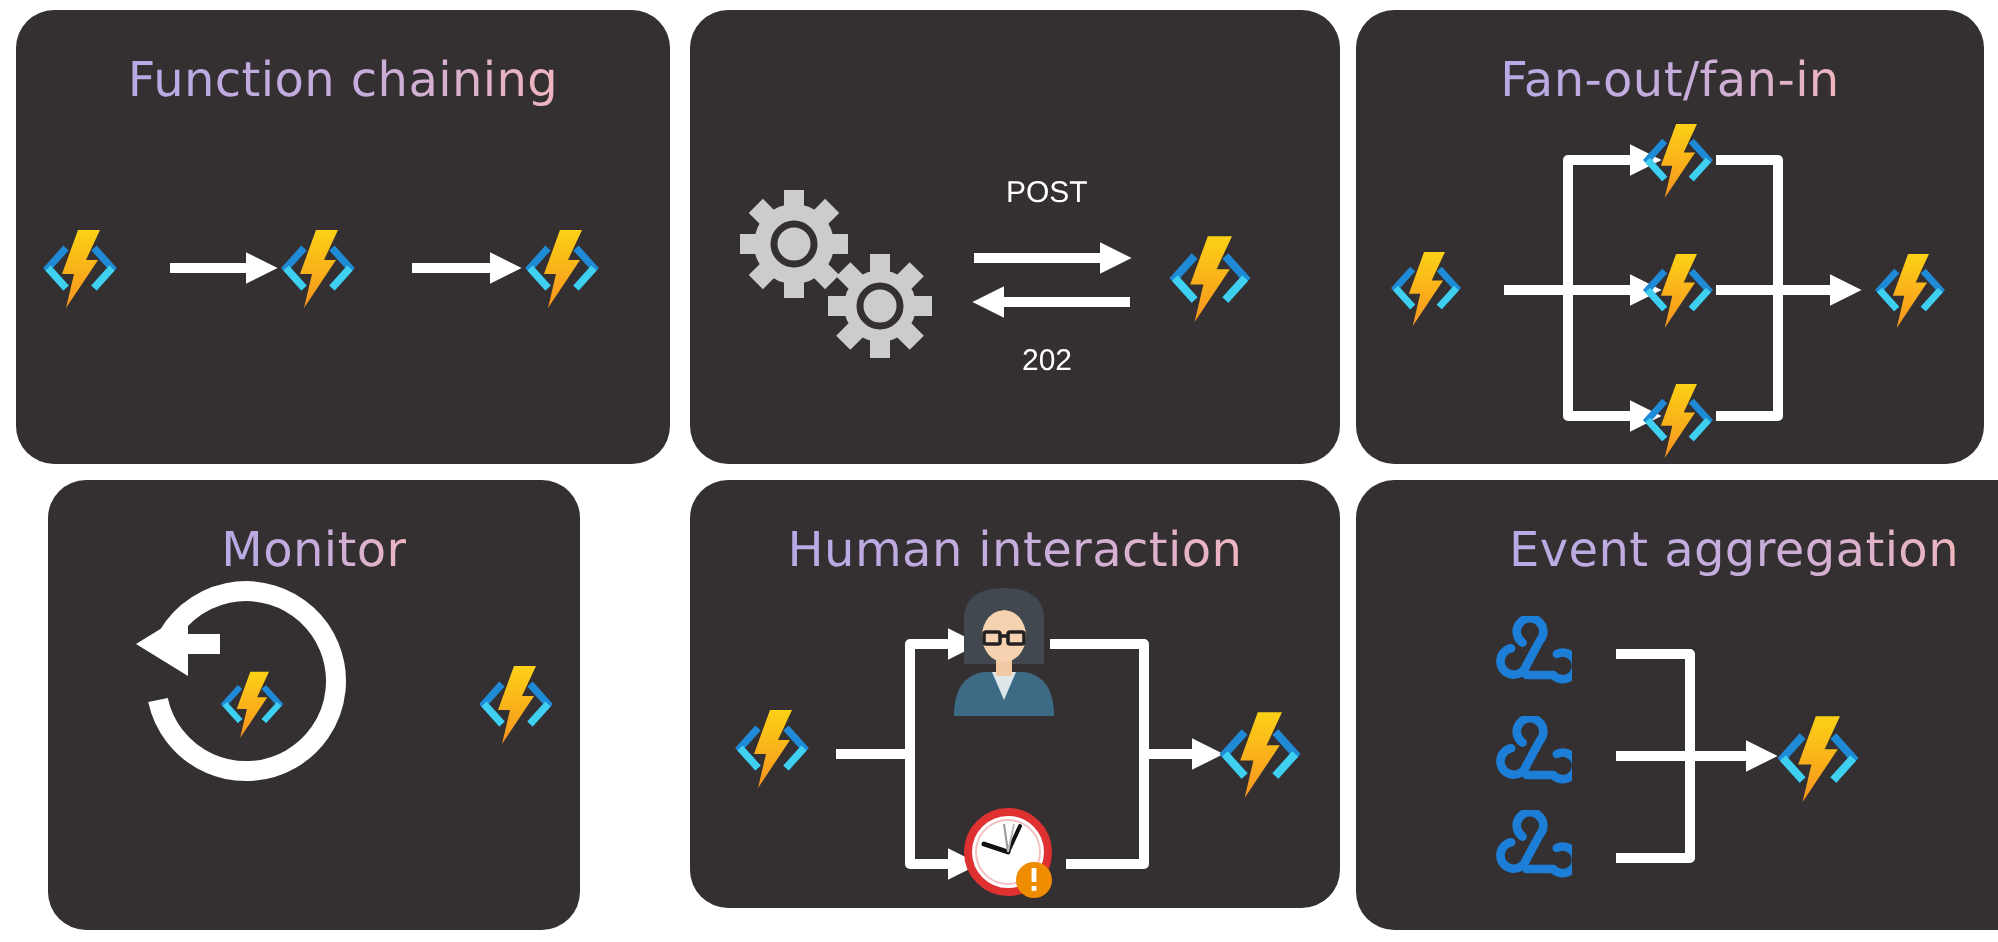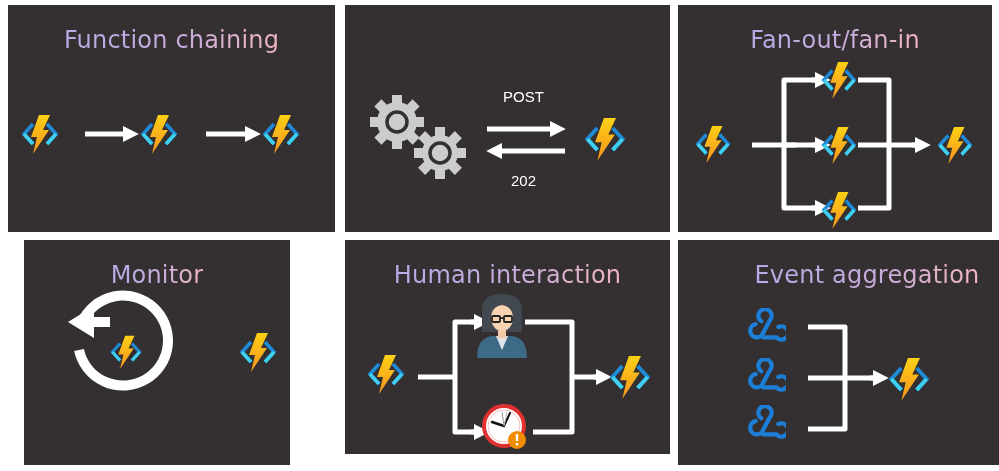--- a/index.html
+++ b/index.html
@@ -1,17 +1,17 @@
 <!DOCTYPE html>
 <html><head>
 <meta charset="utf-8">
 <style>
   html,body{margin:0;padding:0;background:#ffffff;}
   body{width:999px;height:471px;position:relative;overflow:hidden;font-family:"DejaVu Sans","Liberation Sans",sans-serif;}
-  .panel{position:absolute;background:#343031;border-radius:0;overflow:hidden;}
+  .panel{position:absolute;background:#343031;border-radius:19px;overflow:hidden;}
   .title{position:absolute;left:0;right:0;top:20px;text-align:center;font-size:24px;line-height:30px;letter-spacing:0.2px;}
   .title span{background:linear-gradient(90deg,#b9a9e6 0%,#c7addc 55%,#f0b5bf 100%);-webkit-background-clip:text;background-clip:text;color:transparent;}
   svg.art{position:absolute;left:0;top:0;}
   .lbl{position:absolute;color:#ffffff;font-size:15px;font-family:"Liberation Sans","DejaVu Sans",sans-serif;}
 </style>
 </head>
 <body>
 
 <svg width="0" height="0" style="position:absolute">
   <defs>

